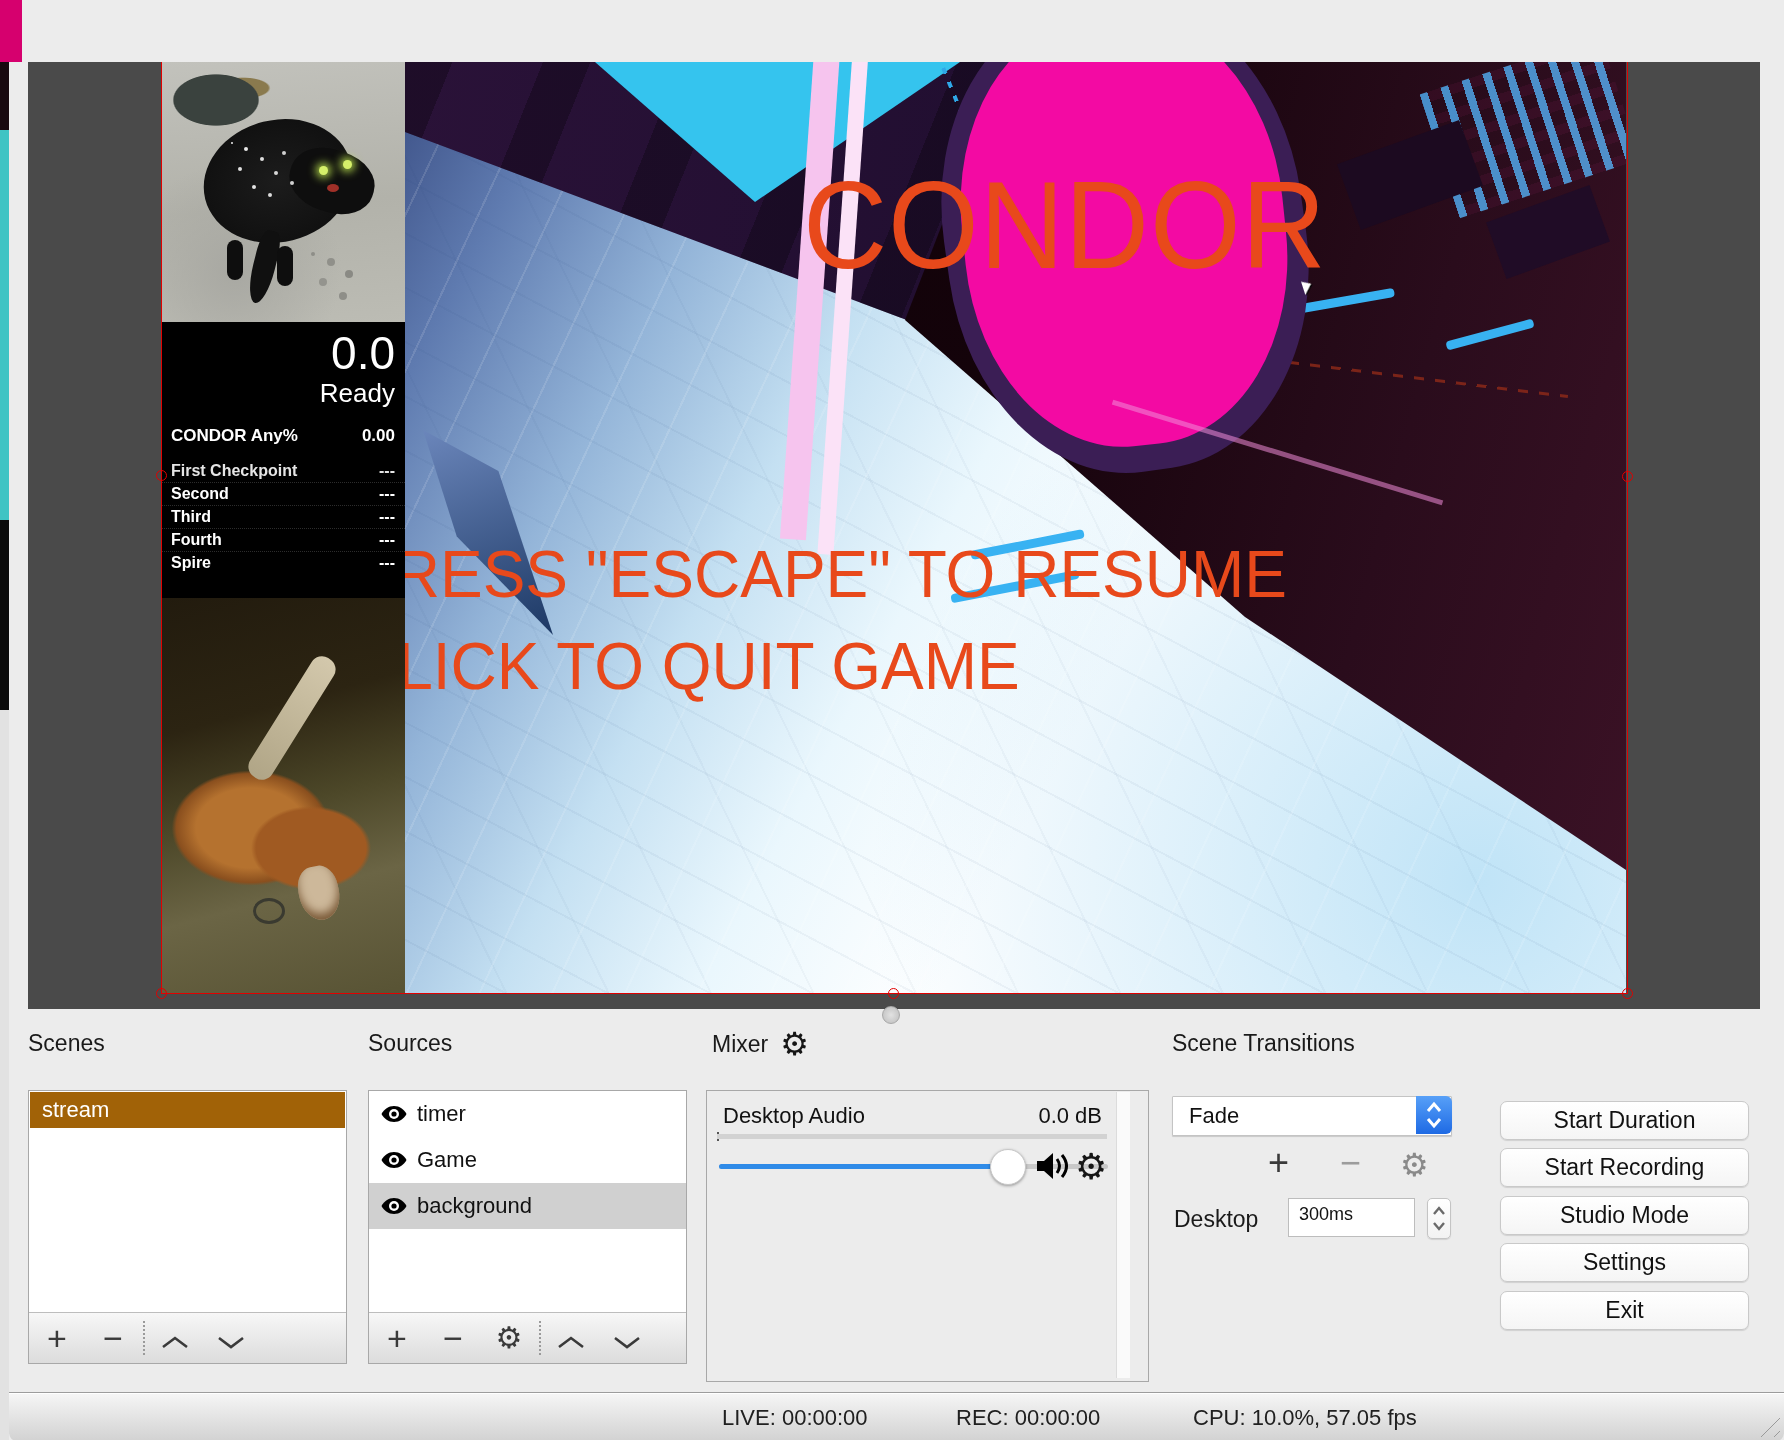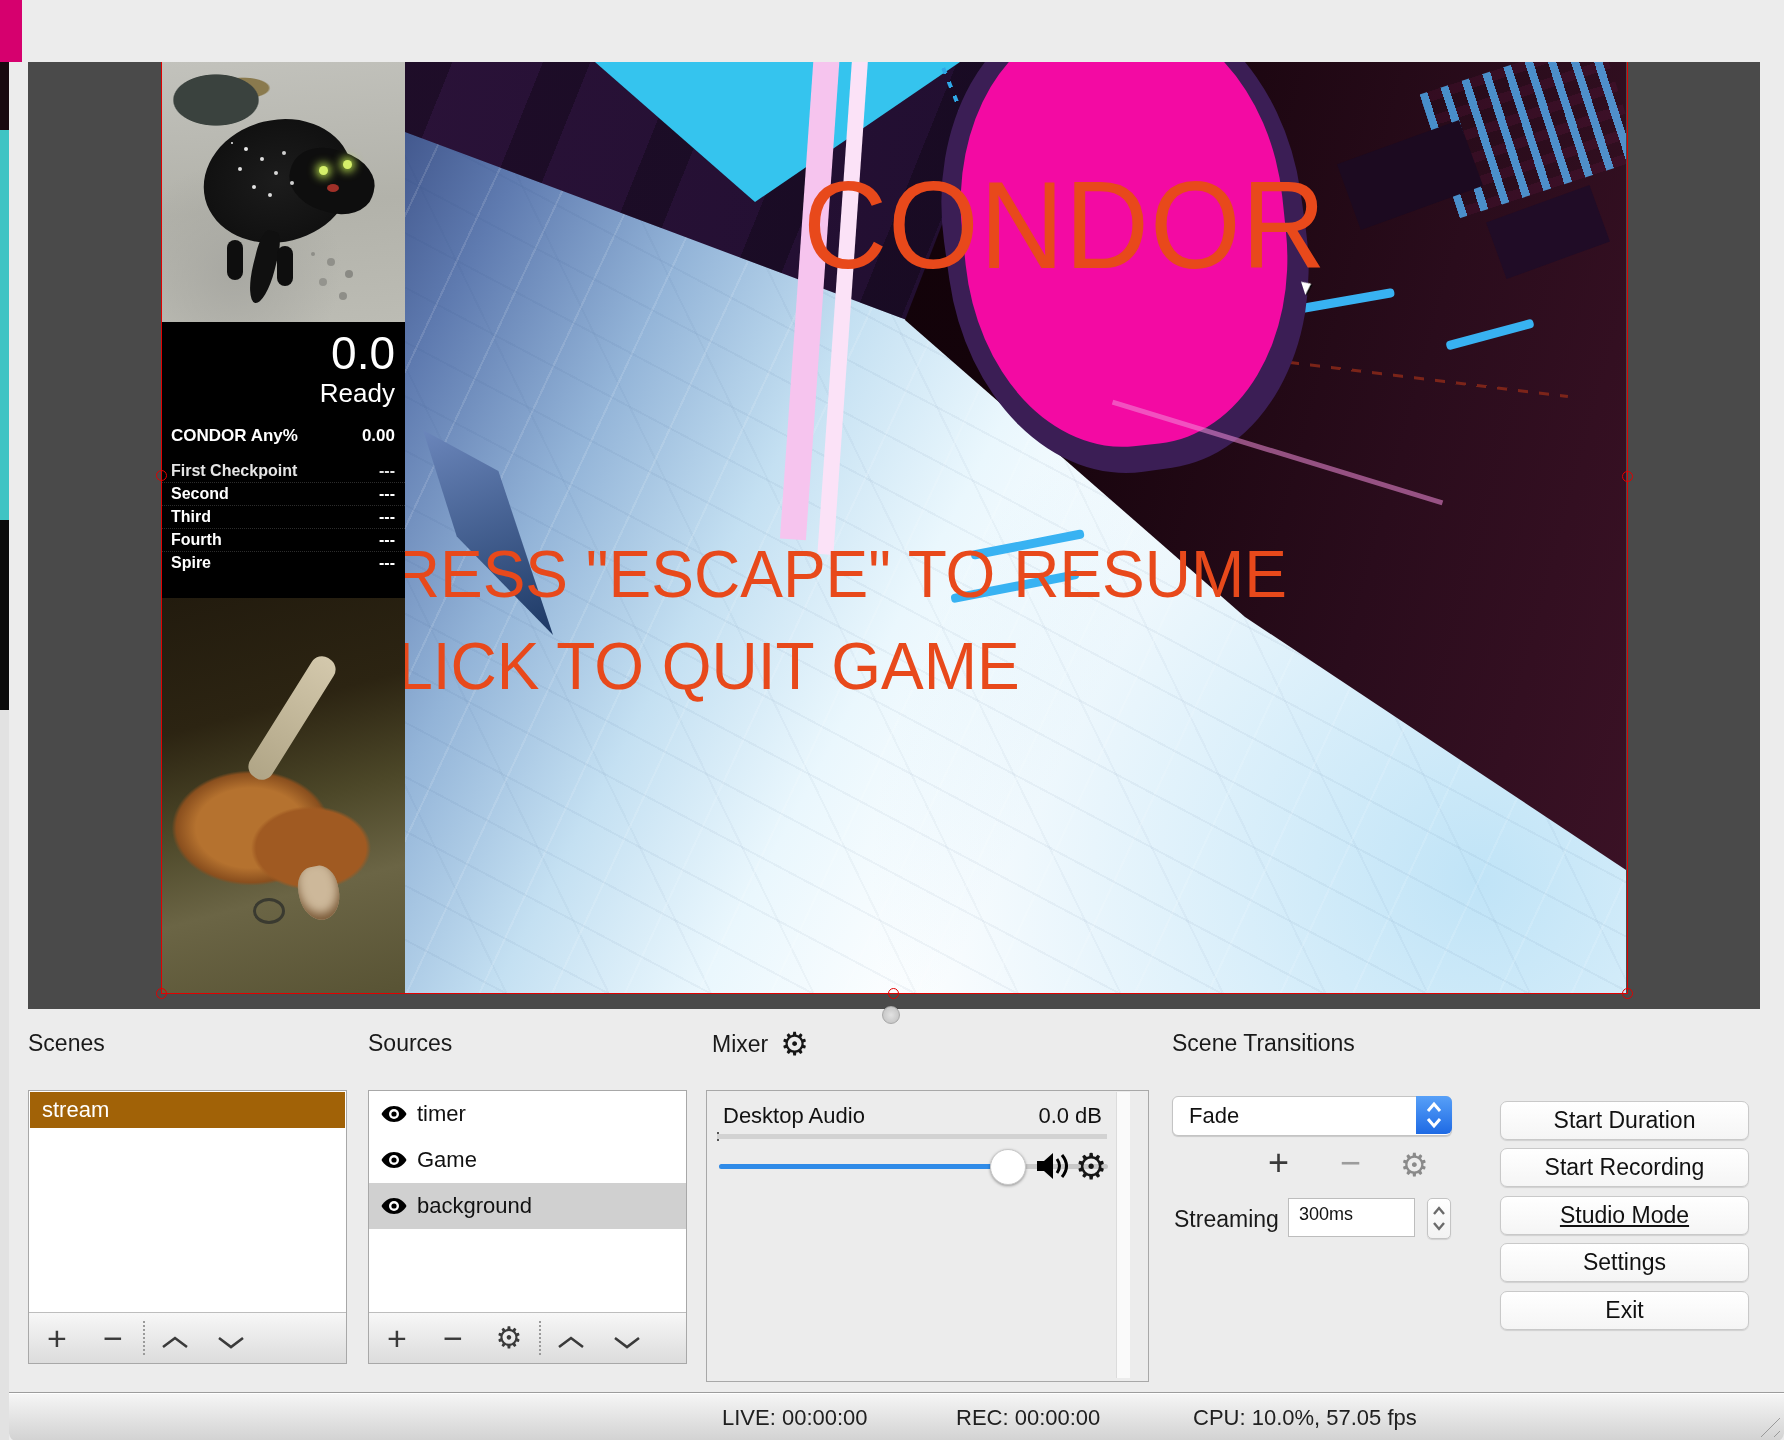--- a/index.html
+++ b/index.html
@@ -94,21 +94,21 @@
   .mix-name{left:16px;top:12px;font-size:22px;color:#111;}
   .mix-db{right:46px;top:12px;font-size:22px;color:#111;}
   .meter{left:10px;top:43px;width:390px;height:5px;background:#d2d2d2;}
   .metertick{left:10px;top:41px;width:2px;height:9px;background:#555;}
   .sltrack{left:12px;top:73px;width:389px;height:5px;background:#c9c9c9;border-radius:3px;}
   .slfill{left:12px;top:73px;width:286px;height:5px;background:#2f8be8;border-radius:3px;}
   .slhandle{left:283px;top:58px;width:34px;height:34px;background:#fff;border:1px solid #c8c8c8;border-radius:50%;box-shadow:0 1px 3px rgba(0,0,0,.35);}
   .mixscroll{right:18px;top:1px;width:13px;height:286px;background:#fafafa;border-left:1px solid #dcdcdc;}
   .gearglyph{font-size:32px;color:#161616;line-height:1;}
   
-  .popup{left:1172px;top:1096px;width:278px;height:38px;background:#fff;border:1px solid #c4c4c4;border-radius:6px;box-shadow:0 1px 1px rgba(0,0,0,.15);}
+  .popup{left:1172px;top:1096px;width:278px;height:38px;background:#fff;border:1px solid #c4c4c4;border-radius:1px;box-shadow:0 1px 1px rgba(0,0,0,.15);}
   .popup-label{left:16px;top:6px;font-size:22px;color:#111;}
   .popup-cap{right:-1px;top:-1px;width:36px;height:38px;border-radius:0 6px 6px 0;background:linear-gradient(#57a0f8,#1e6ae4);}
   .tr-ico{font-size:36px;line-height:36px;}
   .durfield{left:1288px;top:1198px;width:127px;height:39px;background:#fff;border:1px solid #bdbdbd;box-sizing:border-box;font-size:18px;color:#111;padding:5px 0 0 10px;}
   .stepper{left:1427px;top:1198px;width:22px;height:39px;background:linear-gradient(#fff,#f2f2f2);border:1px solid #c4c4c4;border-radius:5px;box-shadow:0 1px 1px rgba(0,0,0,.12);}
   
   .macbtn{left:1500px;width:247px;height:37px;background:linear-gradient(#fff,#f5f5f5);border:1px solid #c9c9c9;border-radius:7px;box-shadow:0 1px 1px rgba(0,0,0,.12);font-size:23px;color:#111;text-align:center;line-height:37px;}
   
   .statusbar{left:9px;top:1392px;width:1775px;height:48px;background:linear-gradient(#f6f6f6,#d2d2d2);border-top:1px solid #9c9c9c;box-shadow:inset 0 1px 0 #fff;border-radius:0 0 8px 8px;}
   .stxt{top:12px;font-size:22px;color:#202020;}
@@ -305,32 +305,32 @@
     <div class="a popup-cap">
       <svg width="36" height="38" viewBox="0 0 36 38">
           <polyline points="12,15 18,8 24,15" stroke="#fff" stroke-width="3" fill="none"></polyline>
           <polyline points="12,23 18,30 24,23" stroke="#fff" stroke-width="3" fill="none"></polyline>
         </svg>
     </div>
   </div>
   <div class="a tr-ico" style="left:1268px;top:1145px;color:#3a3a3a;">+</div>
   <div class="a tr-ico" style="left:1340px;top:1145px;color:#9c9c9c;">−</div>
   <div class="a tr-ico" style="left:1400px;top:1147px;color:#8a8a8a;font-size:32px;">⚙</div>
-  <div class="a phead" style="left:1174px;top:1206px;">Streaming</div>
+  <div class="a phead" style="left:1174px;top:1206px;">Desktop</div>
   <div class="a durfield">300ms</div>
   <div class="a stepper">
     <svg width="22" height="39" viewBox="0 0 22 39">
         <polyline points="6,15 11,9 16,15" stroke="#6a6a6a" stroke-width="2.4" fill="none"></polyline>
         <polyline points="6,24 11,30 16,24" stroke="#6a6a6a" stroke-width="2.4" fill="none"></polyline>
       </svg>
   </div>
 
   <div class="a macbtn" style="top:1101px;">Start Duration</div>
   <div class="a macbtn" style="top:1148px;">Start Recording</div>
-  <div class="a macbtn" style="top:1196px;text-decoration:underline;">Studio Mode</div>
+  <div class="a macbtn" style="top:1196px;">Studio Mode</div>
   <div class="a macbtn" style="top:1243px;">Settings</div>
   <div class="a macbtn" style="top:1291px;">Exit</div>
 
   <div class="a statusbar">
     <div class="a stxt" style="left:713px;">LIVE: 00:00:00</div>
     <div class="a stxt" style="left:947px;">REC: 00:00:00</div>
     <div class="a stxt" style="left:1184px;">CPU: 10.0%, 57.05 fps</div>
     <div class="a grip"></div>
   </div>
 

